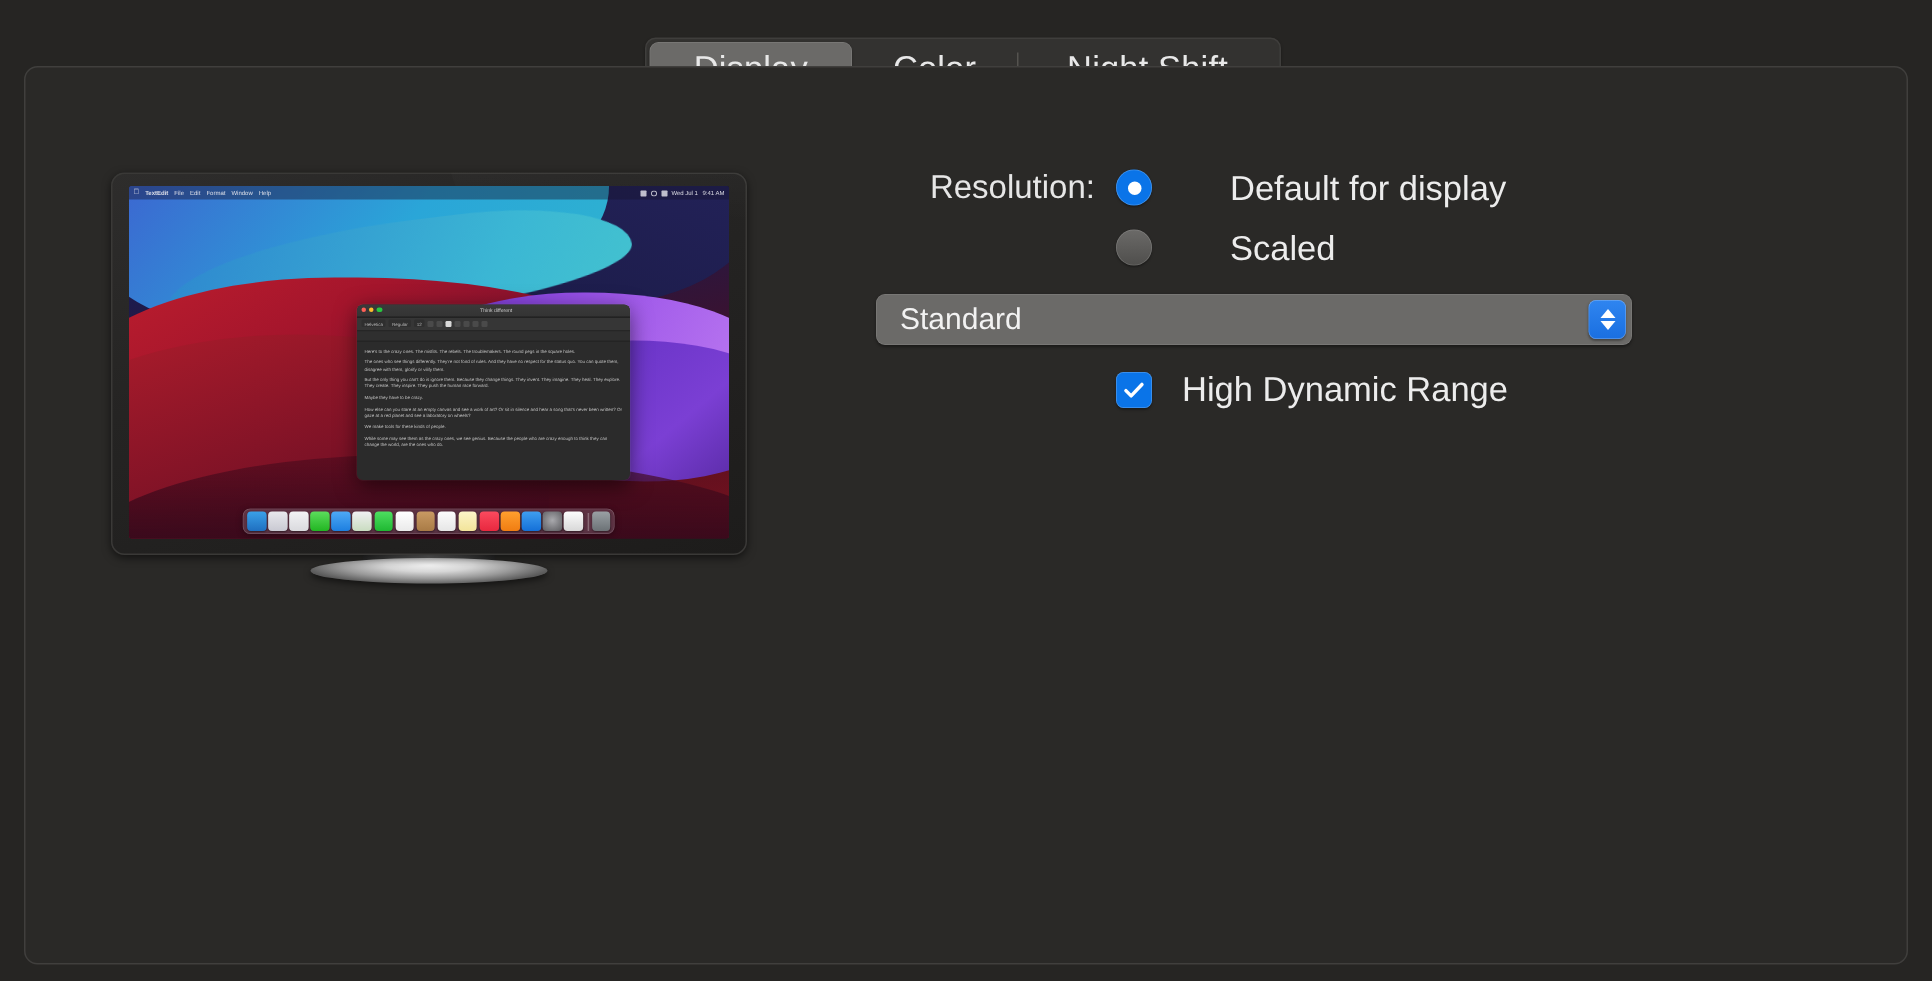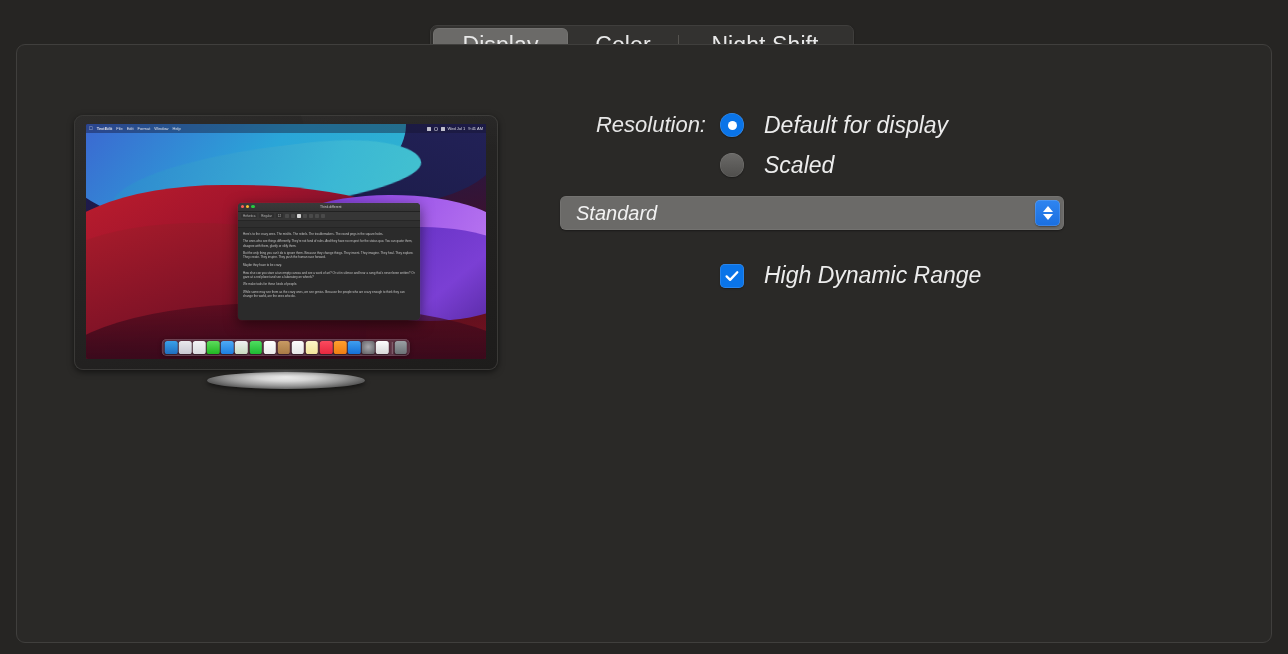--- a/index.html
+++ b/index.html
@@ -164,28 +164,28 @@
     background:linear-gradient(90deg,#2a2a2a,#4c4c4c 22%,#6e6e6e 50%,#4c4c4c 78%,#2a2a2a);
   }
   .stand-base{
     position:absolute;left:50%;transform:translateX(-50%);top:257px;
     width:158px;height:17px;border-radius:50%;
     background:radial-gradient(ellipse at 50% 28%,#f2f2f2 0%,#d6d6d6 26%,#9a9a9a 52%,#5c5c5c 74%,#2e2e2e 100%);
     box-shadow:0 2px 5px rgba(0,0,0,.55);
   }
 
   
-  .form{position:absolute;left:560px;top:110px;width:700px;color:#e8e8e8;font-style:italic;}
+  .form{position:absolute;left:584px;top:110px;width:700px;color:#e8e8e8;}
   .row{display:flex;align-items:flex-start;}
   .lbl{
     width:160px;text-align:right;font-size:22px;color:#e6e6e6;
     padding-right:14px;box-sizing:border-box;line-height:30px;
   }
   .ctrl{flex:1;}
-  .radio-row{display:flex;align-items:center;height:30px;margin-bottom:10px;}
+  .radio-row{display:flex;align-items:center;height:30px;margin-bottom:10px;gap:32px;}
   .radio{
     width:24px;height:24px;border-radius:50%;margin-right:20px;flex:none;
     box-sizing:border-box;
   }
   .radio.on{
     background:#0a74e8;
     box-shadow:inset 0 0 0 .5px rgba(255,255,255,.25),0 1px 1.5px rgba(0,0,0,.35);
     display:flex;align-items:center;justify-content:center;
   }
   .radio.on:after{content:"";width:9px;height:9px;border-radius:50%;background:#fff;}
@@ -204,21 +204,21 @@
   .stepper{
     position:absolute;right:4px;top:4px;width:25px;height:26px;border-radius:5px;
     background:linear-gradient(180deg,#2f85f0,#1a6fe0);
     display:flex;flex-direction:column;align-items:center;justify-content:center;gap:2px;
     box-shadow:inset 0 0 0 .5px rgba(255,255,255,.28),0 1px 1.5px rgba(0,0,0,.35);
   }
   .chev{width:0;height:0;border-left:5px solid transparent;border-right:5px solid transparent;}
   .chev.up{border-bottom:6px solid #fff;}
   .chev.dn{border-top:6px solid #fff;}
 
-  .hdr-row{display:flex;align-items:center;margin-top:32px;margin-left:160px;}
+  .hdr-row{display:flex;align-items:center;margin-top:16px;margin-left:160px;}
   .cbox{
     width:24px;height:24px;border-radius:5px;background:#0a74e8;margin-right:20px;flex:none;
     display:flex;align-items:center;justify-content:center;
     box-shadow:inset 0 0 0 .5px rgba(255,255,255,.25),0 1px 1.5px rgba(0,0,0,.35);
   }
   .cbox svg{display:block;}
   .hdr-lbl{font-size:23px;color:#ececec;}
   .hdr-desc{
     margin-left:204px;margin-top:7px;width:480px;
     font-size:20px;line-height:1.32;color:#dcdcdc;

